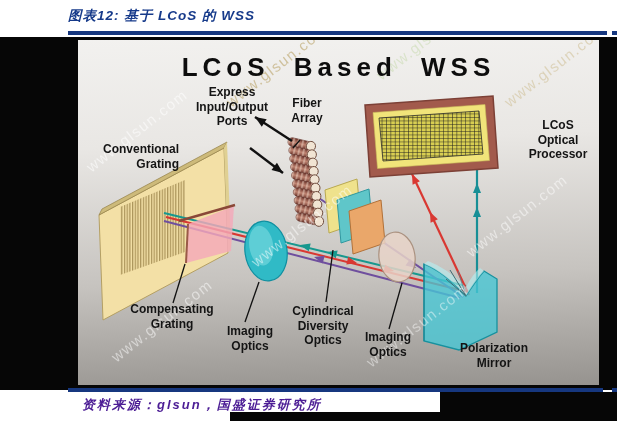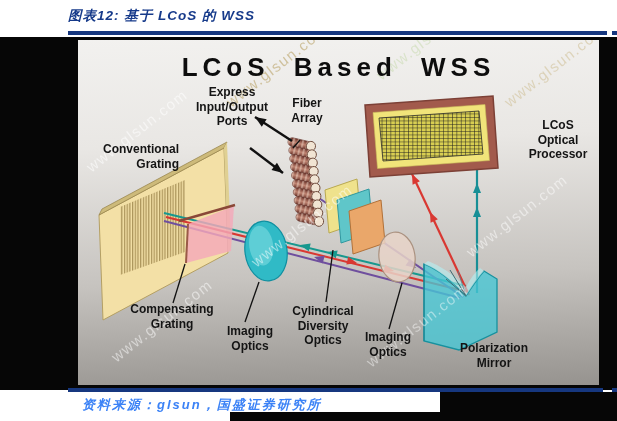--- a/index.html
+++ b/index.html
@@ -18,21 +18,21 @@
   .diagram{position:absolute;left:78px;top:40px;width:521px;height:345px;overflow:hidden;
            background:linear-gradient(178deg,#f2f1ef 0%,#e9e7e4 30%,#c6c3bf 68%,#96938f 100%);}
   .dg-title{position:absolute;left:0;right:0;top:12px;text-align:center;color:#0d0d0d;
             font-size:26px;font-weight:bold;letter-spacing:5px;word-spacing:12px;white-space:nowrap;}
   .lbl{position:absolute;transform:translateX(-50%);text-align:center;color:#141414;
        font-size:12px;font-weight:bold;line-height:1.22;white-space:pre-line;}
   .dsvg{position:absolute;left:0;top:0;}
   .wm{position:absolute;font-size:15px;letter-spacing:1.5px;white-space:nowrap;
       transform:rotate(-38deg);transform-origin:left center;pointer-events:none;}
   .ftr{position:absolute;left:82px;top:396px;font-size:13px;font-weight:bold;font-style:italic;
-       color:#3b82f6;letter-spacing:2px;white-space:nowrap;}
+       color:#4c1d95;letter-spacing:2px;white-space:nowrap;}
 </style>
 </head>
 <body>
 
 <div id="page">
 
   <div class="hdr">图表12: 基于 LCoS 的 WSS</div>
   <div class="rule rule-top-main"></div>
   <div class="rule rule-top-stub"></div>
 

